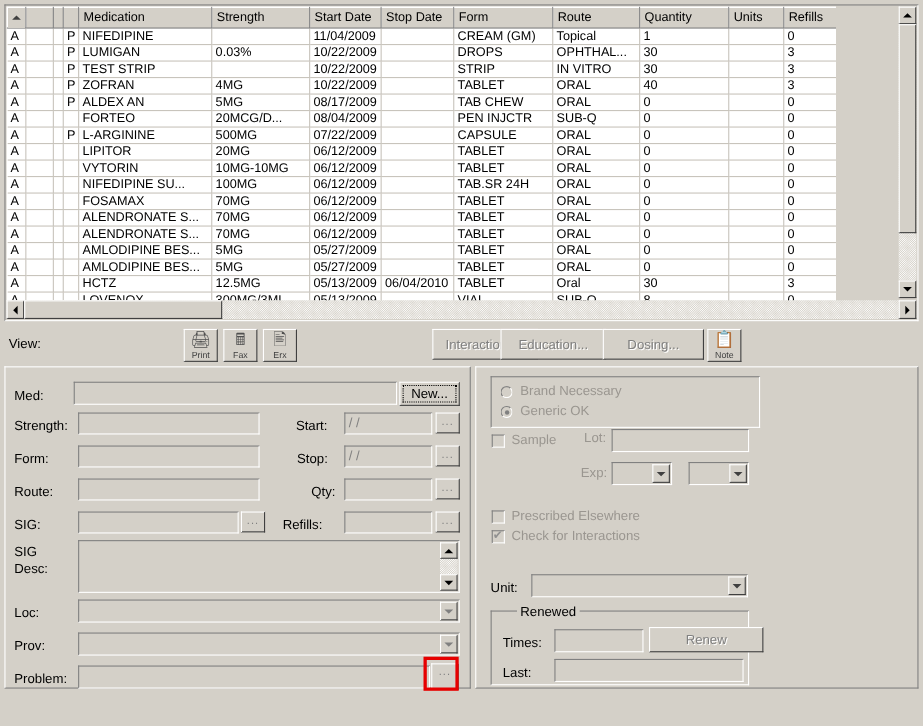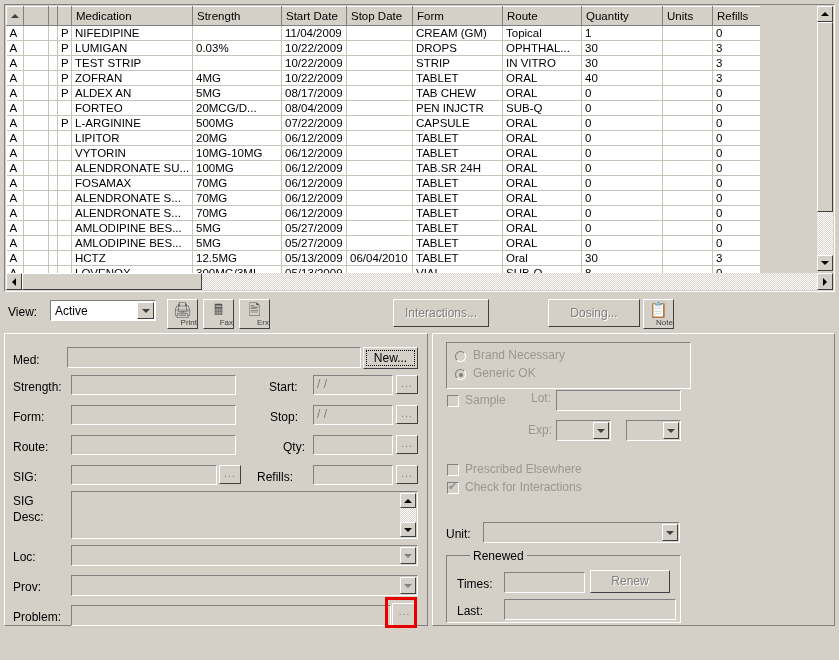--- a/index.html
+++ b/index.html
@@ -180,21 +180,21 @@
     position: absolute; top: 1px; width: 31px; height: 30px;
     background: #d4d0c8;
     border-top: 1px solid #ffffff;
     border-left: 1px solid #ffffff;
     border-right: 1px solid #404040;
     border-bottom: 1px solid #404040;
     box-sizing: border-box;
     text-align: center;
   }
   .icon-btn .glyph { display:block; font-size: 15px; line-height: 17px; color: #505050; margin-top:1px; }
-  .icon-btn .cap { display:block; font-size: 8px; line-height: 9px; color: #404040; text-align: right; }
+  .icon-btn .cap { display:block; font-size: 8px; line-height: 9px; color: #404040; }
   .txt-btn {
     position: absolute; top: 1px; height: 28px;
     background: #d4d0c8;
     border-top: 1px solid #ffffff;
     border-left: 1px solid #ffffff;
     border-right: 1px solid #404040;
     border-bottom: 1px solid #404040;
     box-sizing: border-box;
     color: #808080;
     font-size: 12px;
@@ -537,21 +537,21 @@
             <td>0</td>
             <td></td>
             <td>0</td>
             <td>Y</td>
           </tr>
           <tr>
             <td>A</td>
             <td></td>
             <td></td>
             <td></td>
-            <td>ALENDRONATE SU...</td>
+            <td>NIFEDIPINE SU...</td>
             <td>100MG</td>
             <td>06/12/2009</td>
             <td></td>
             <td>TAB.SR 24H</td>
             <td>ORAL</td>
             <td>0</td>
             <td></td>
             <td>0</td>
             <td>Y</td>
           </tr>
@@ -705,41 +705,36 @@
     <div class="hthumb"></div>
     <div class="hbtn" style="right:0">
       <span class="arrow-rt"></span>
     </div>
   </div>
 </div>
 
 <div id="toolbar">
   <span id="view-label" class="lbl">View:</span>
 
-  <div id="view-combo">
-    <span class="val">Active</span>
-    <span class="dd">
-      <span class="dd-tri dd-tri-dark"></span>
-    </span>
-  </div>
 
   <div class="icon-btn" style="left:167px">
     <span class="glyph">🖨</span>
     <span class="cap">Print</span>
   </div>
   <div class="icon-btn" style="left:203px">
     <span class="glyph">🖩</span>
     <span class="cap">Fax</span>
   </div>
   <div class="icon-btn" style="left:239px">
     <span class="glyph">🖹</span>
     <span class="cap">Erx</span>
   </div>
 
   <div class="txt-btn" style="left:393px; width:96px">Interactions...</div>
+  <div class="txt-btn" style="left:455px; width:96px">Education...</div>
   <div class="txt-btn" style="left:548px; width:92px">Dosing...</div>
 
   <div class="icon-btn" style="left:643px">
     <span class="glyph">📋</span>
     <span class="cap">Note</span>
   </div>
 </div>
 
 <div id="left-panel">
 
@@ -844,18 +839,18 @@
     <span></span>
     <span class="dd">
       <span class="dd-tri dd-tri-dark"></span>
     </span>
   </div>
 
   <div class="groupbox" style="left:13px; top:221px; width:235px; height:68px"></div>
   <span class="group-title" style="left:37px; top:215px">Renewed</span>
   <span class="lbl" style="left:24px; top:243px">Times:</span>
   <div class="fld" style="left:71px; top:238px; width:81px; height:21px"></div>
-  <div class="txt-btn" style="left:157px; top:236px; width:80px; height:23px; line-height:21px">Renew</div>
+  <div class="txt-btn" style="left:157px; top:236px; width:104px; height:23px; line-height:21px">Renew</div>
   <span class="lbl" style="left:24px; top:270px">Last:</span>
   <div class="fld" style="left:71px; top:265px; width:172px; height:21px"></div>
 </div>
 
 <div id="red-highlight"></div>
 
 </body></html>

